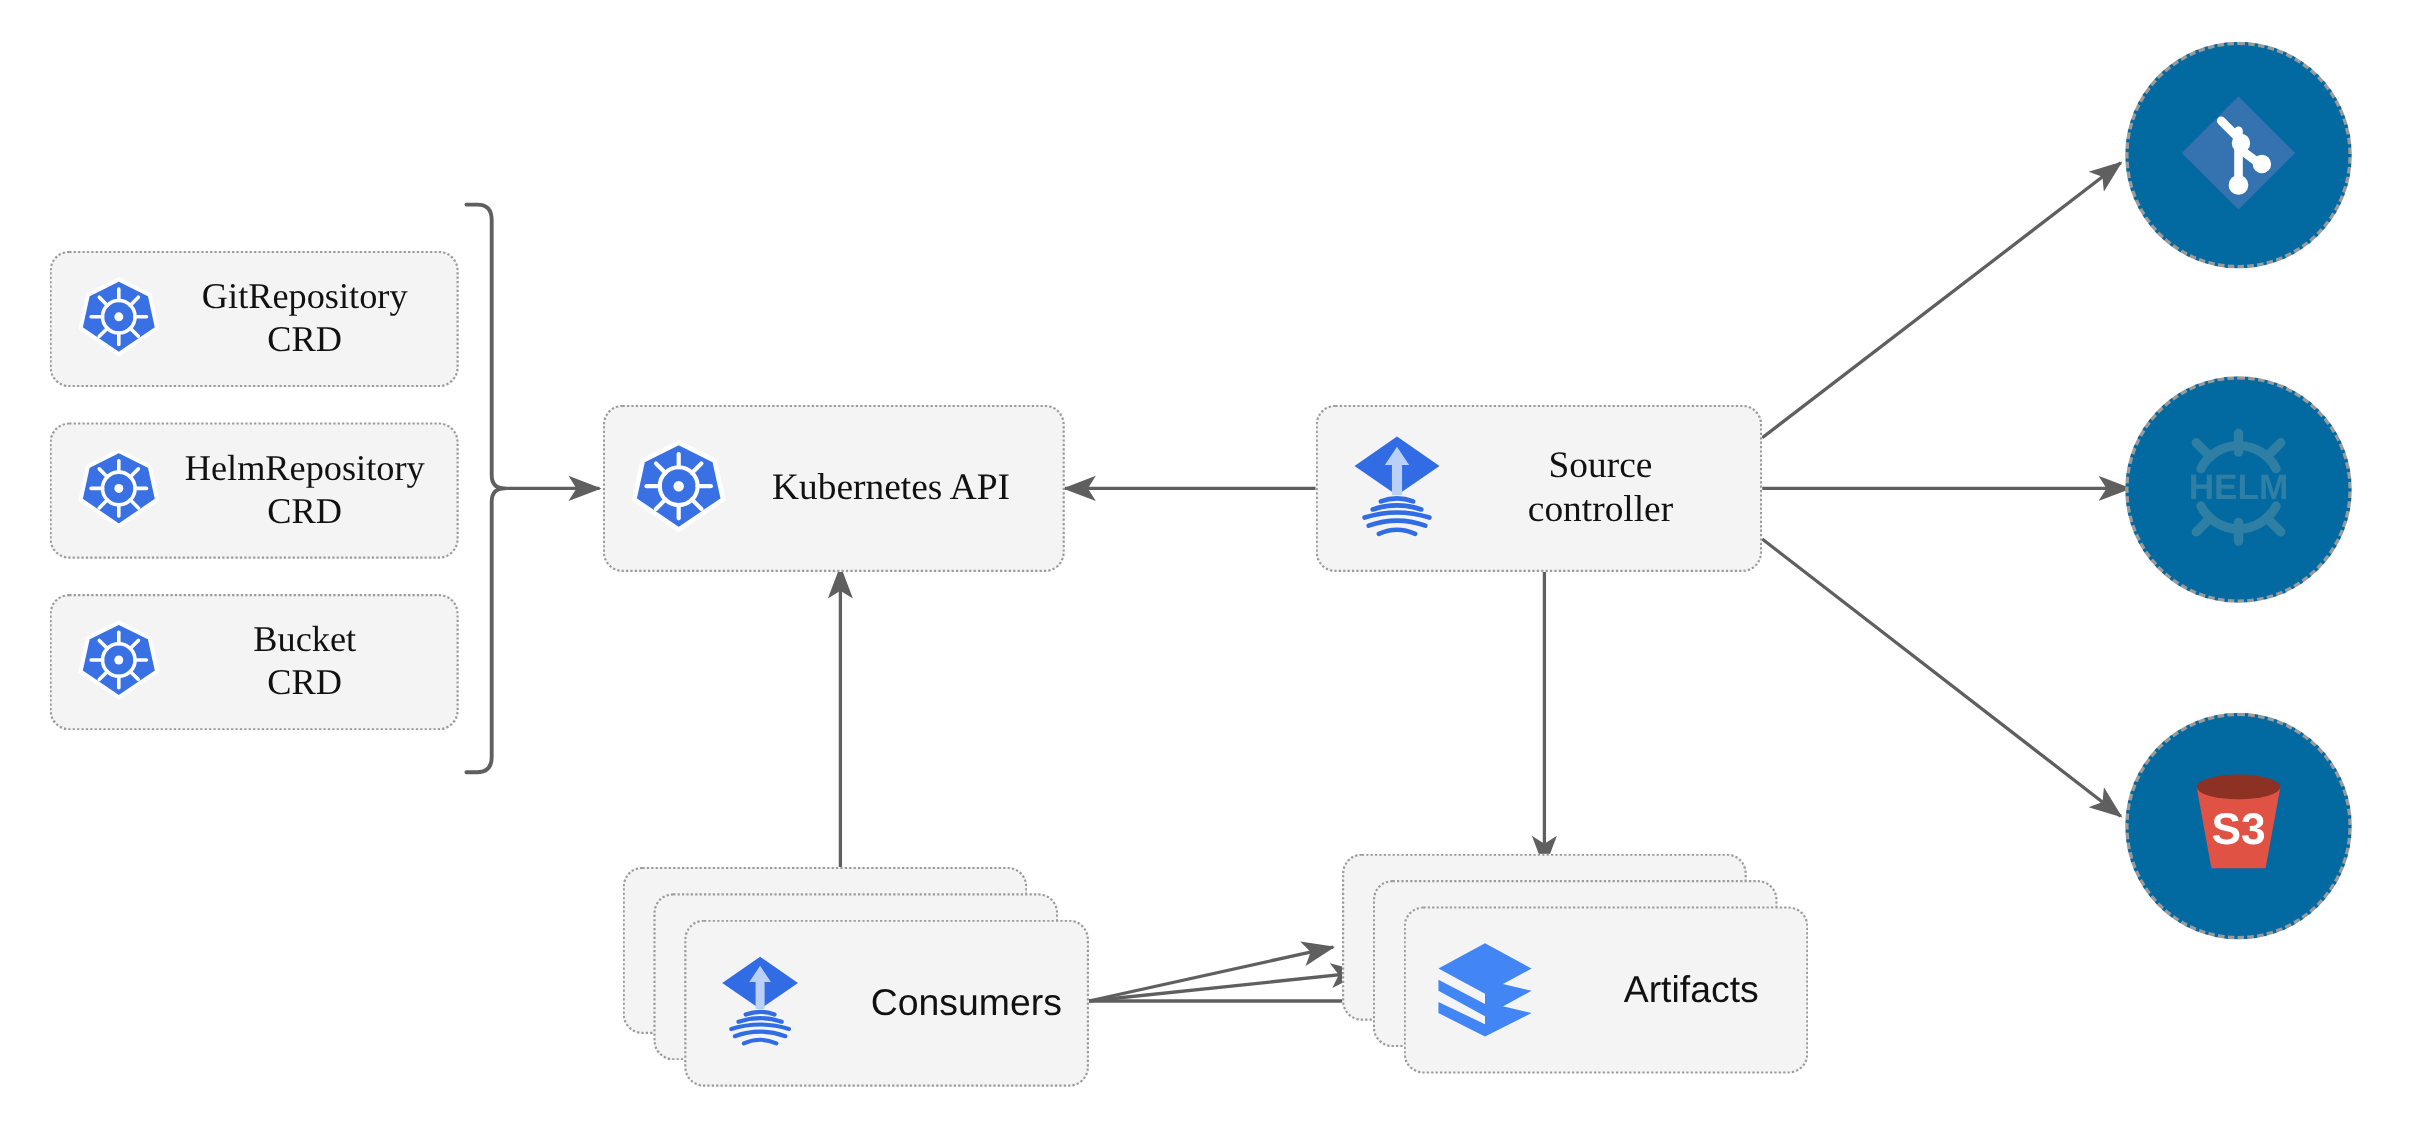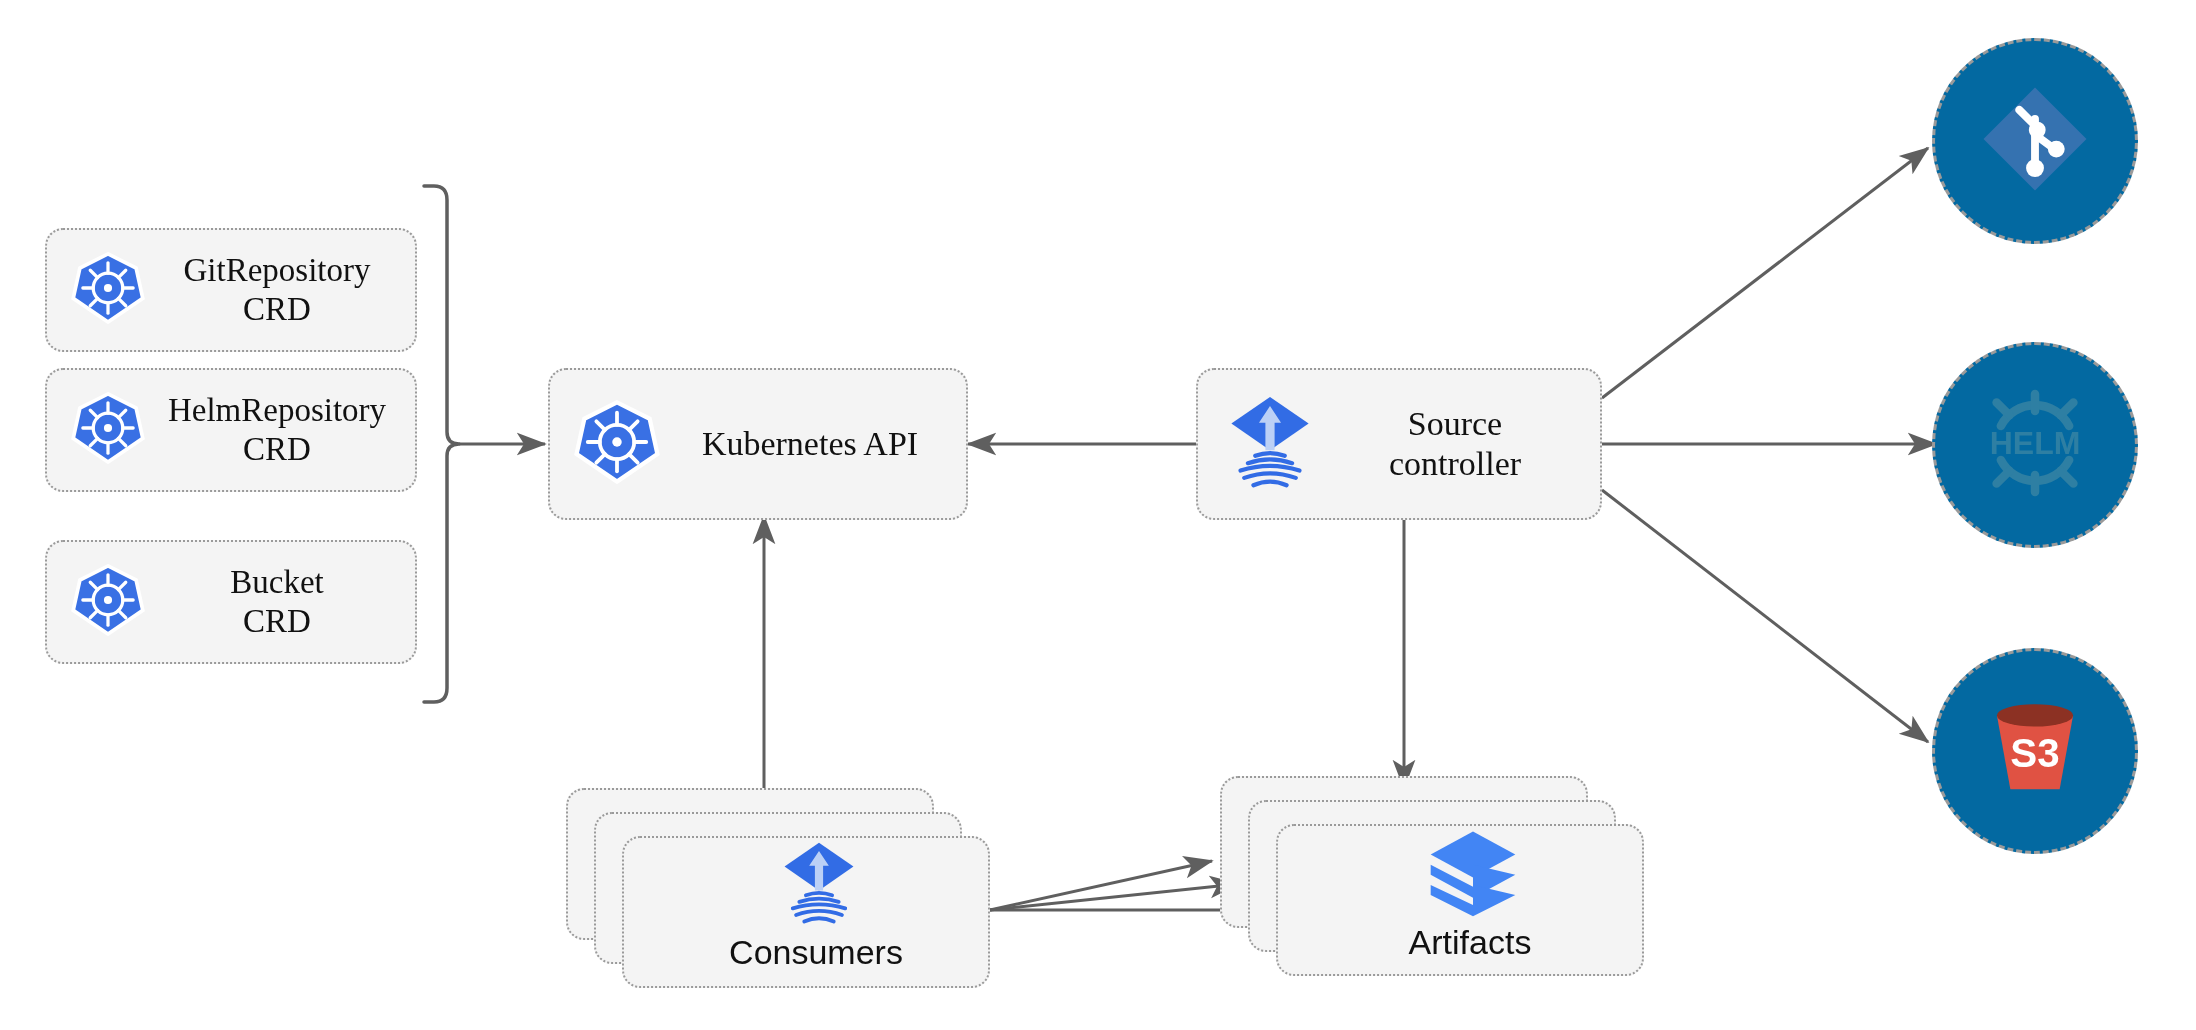--- a/index.html
+++ b/index.html
@@ -61,24 +61,25 @@
   }
   .stack-card {
     position: absolute;
     box-sizing: border-box;
     background: #f4f4f4;
     border: 2px dotted #9a9a9a;
     border-radius: 18px;
   }
   .stack-front {
     display: flex;
-    flex-direction: column;
+    flex-direction: row;
     align-items: center;
     justify-content: flex-start;
     padding-left: 26px;
+    gap: 43px;
   }
 
   
   .circle-node {
     position: absolute;
     box-sizing: border-box;
     border: 3px dashed #9a9a9a;
     border-radius: 50%;
     background: #0369a1;
     display: flex;
@@ -157,21 +158,21 @@
           <line x1="74" y1="26" x2="64" y2="36"></line>
           <line x1="36" y1="64" x2="26" y2="74"></line>
         </g>
         <circle cx="50" cy="50" r="5.5" fill="#ffffff"></circle>
       </svg>
     </span>
     <span class="node-label">GitRepository
 CRD</span>
   </div>
 
-  <div class="node crd-node" style="top:368px;">
+  <div class="node crd-node" style="top:384px;">
     <span class="node-icon">
       <svg width="74" height="74" viewBox="0 0 100 100">
         <polygon points="50,4 88,23 97,64 50,96 3,64 12,23" fill="#3970E4" stroke="#ffffff" stroke-width="5"></polygon>
         <g fill="none" stroke="#ffffff" stroke-width="4.4" stroke-linecap="round">
           <circle cx="50" cy="50" r="20"></circle>
           <line x1="50" y1="16" x2="50" y2="30"></line>
           <line x1="50" y1="70" x2="50" y2="84"></line>
           <line x1="16" y1="50" x2="30" y2="50"></line>
           <line x1="70" y1="50" x2="84" y2="50"></line>
           <line x1="26" y1="26" x2="36" y2="36"></line>

